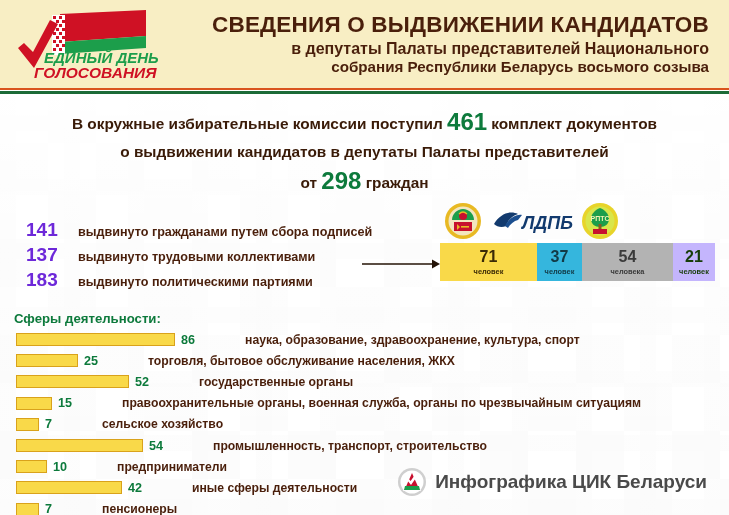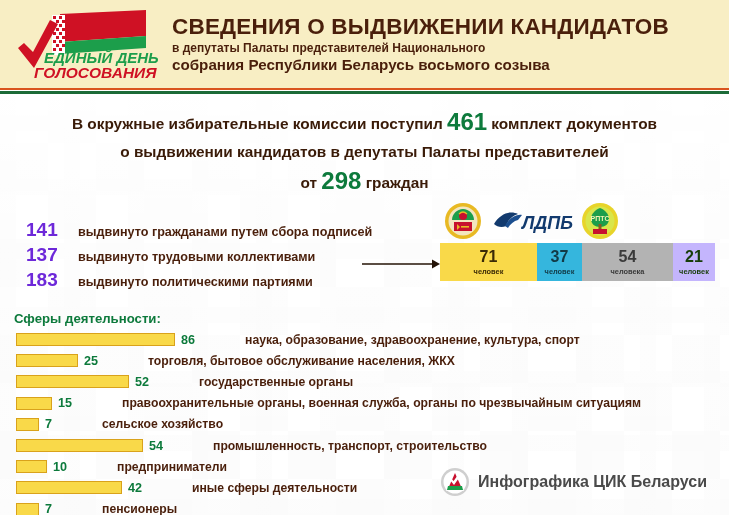--- a/index.html
+++ b/index.html
@@ -49,30 +49,30 @@
   }
   .header::after{
     content:"";position:absolute;left:0;right:0;bottom:-6px;height:6px;
     background:linear-gradient(180deg,#d9541e 0 2px,#ffffff 2px 3px,#1c6b38 3px 6px);
   }
   .logo-block{
     width:170px;height:88px;position:relative;flex:0 0 170px;
   }
   .logo-svg{position:absolute;left:14px;top:6px;}
   .header-titles{
-    flex:1 1 auto;text-align:left;padding-right:2px;padding-left:2px;
+    flex:1 1 auto;text-align:right;padding-right:20px;padding-left:2px;
     line-height:1.08;
   }
   .h-main{
     font-size:22.5px;font-weight:bold;color:#4a1f0b;letter-spacing:.2px;
     font-family:"Liberation Sans", sans-serif;
     white-space:nowrap;
   }
   .h-sub{
-    font-size:12px;font-weight:bold;color:#4a1f0b;margin-top:3px;white-space:nowrap;
+    font-size:16px;font-weight:bold;color:#4a1f0b;margin-top:3px;white-space:nowrap;
   }
   .h-sub2{
     font-size:15.2px;font-weight:bold;color:#4a1f0b;margin-top:2px;white-space:nowrap;
   }
 
   
   .lead{
     position:relative;z-index:3;
     margin-top:16px;text-align:center;line-height:1.5;
   }
@@ -139,21 +139,21 @@
     color:#0d7a3c;font-size:12.6px;font-weight:bold;margin-left:6px;margin-right:6px;
     flex:0 0 auto;
   }
   .slab{color:#4a1f0b;font-size:12.2px;font-weight:bold;white-space:nowrap;padding-left:44px;}
 
   
   .footer{
     position:absolute;right:22px;bottom:18px;z-index:5;display:flex;align-items:center;
   }
   .footer-txt{
-    margin-left:8px;font-size:16px;color:#4a4a4a;font-weight:bold;
+    margin-left:8px;font-size:19px;color:#4a4a4a;font-weight:bold;
   }
 </style>
 </head>
 <body>
 
 <div id="page">
 
   <div class="bg-ornament"></div>
   <div class="bg-ornament2"></div>
   <div class="bg-fade"></div>

